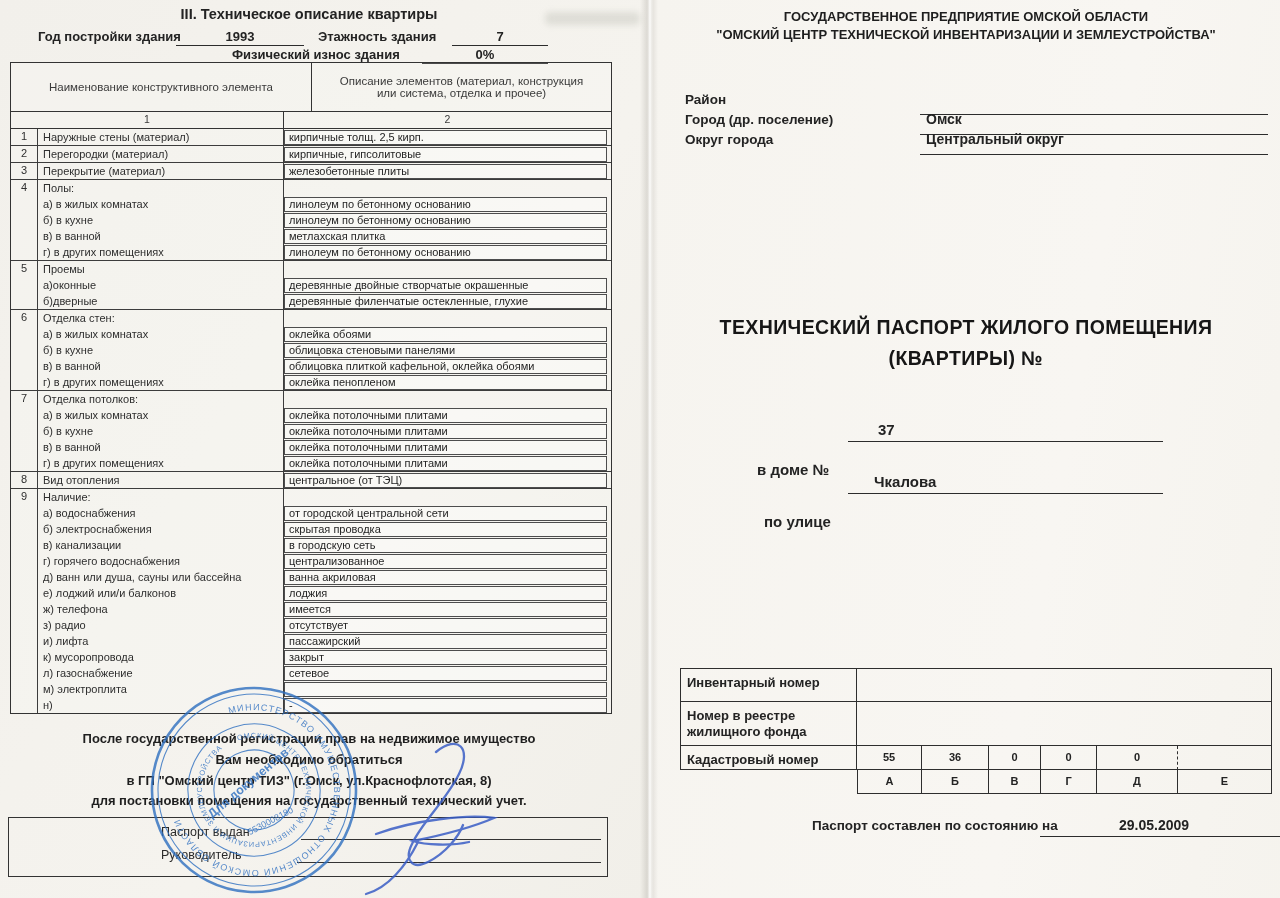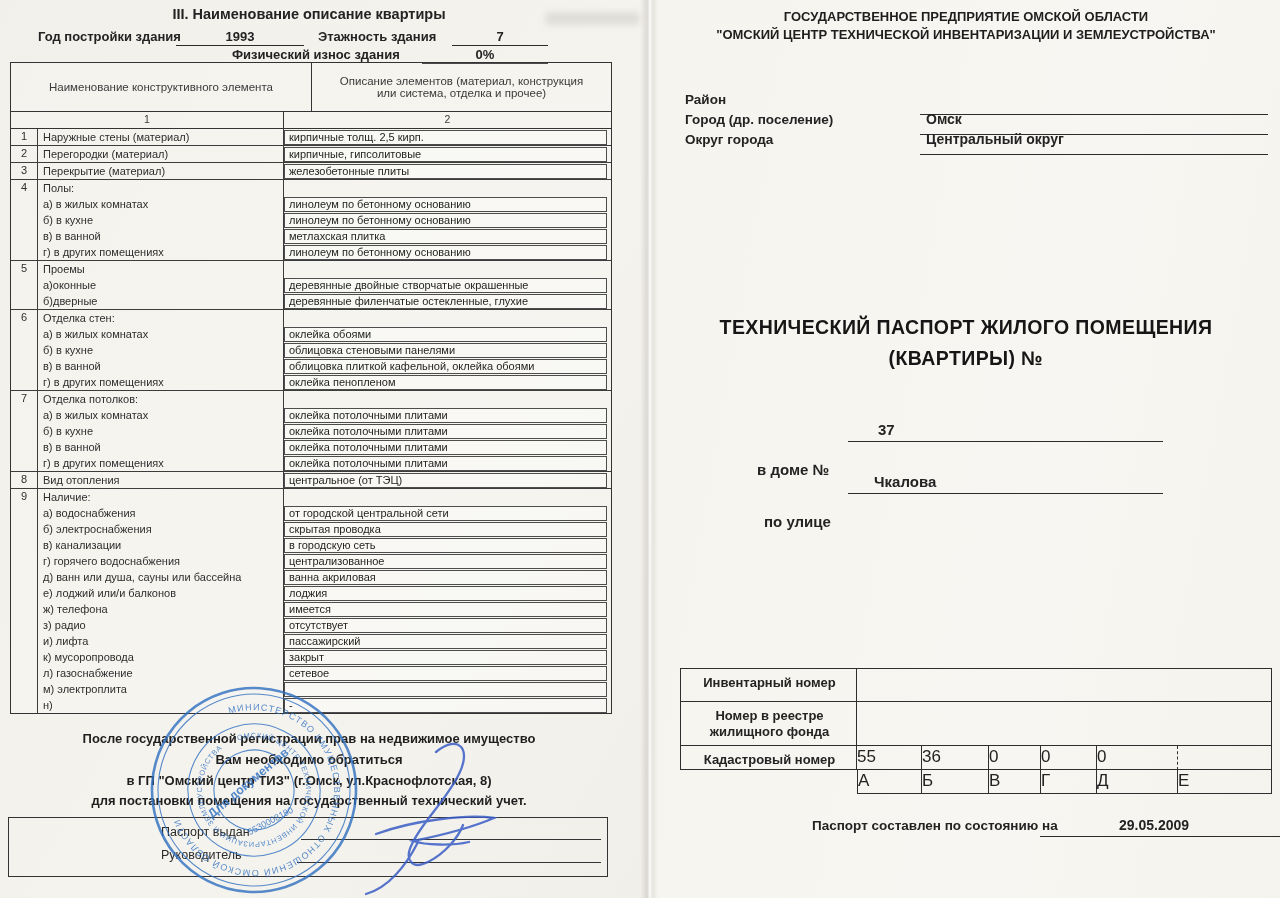--- a/index.html
+++ b/index.html
@@ -59,37 +59,37 @@
   .addr-lbl{position:absolute;font-size:15px;font-weight:bold;white-space:nowrap;margin-top:39px;}
   .addr-line{position:absolute;height:0;border-bottom:1.7px solid #2c2c2c;}
   .addr-val{position:absolute;font-size:15px;font-weight:bold;white-space:nowrap;}
   .registry{position:absolute;left:28px;top:668px;display:grid;
             grid-template-columns:177px 65px 67px 52px 56px 81px 94px;
             grid-template-rows:34px 44px 24px 24px;}
   .registry .c{border-right:1.4px solid #2e2e2e;border-bottom:1.4px solid #2e2e2e;}
   .registry .t{border-top:1.4px solid #2e2e2e;}
   .registry .l{border-left:1.4px solid #2e2e2e;}
   .registry .span6{grid-column:2/8;}
-  .registry .rlab{font-weight:bold;font-size:13px;line-height:16px;padding:6px 4px 0 6px;text-align:center;}
-  .registry .num{font-weight:normal;font-size:17px;line-height:22px;}
+  .registry .rlab{font-weight:bold;font-size:13px;line-height:16px;padding:6px 4px 0 6px;}
+  .registry .num{font-weight:bold;font-size:11px;text-align:center;line-height:22px;}
   .registry .dash{border-right-style:dashed;}
   .registry .ghost{border:none;}
   .date-lbl{position:absolute;left:160px;top:818px;font-size:13.5px;font-weight:bold;white-space:nowrap;}
   .date-line{position:absolute;left:388px;right:12px;top:836px;border-bottom:1.7px solid #2c2c2c;}
   .date-val{position:absolute;left:388px;width:228px;top:817px;text-align:center;font-size:14px;font-weight:bold;}
 </style>
 </head>
 <body>
 
 <div class="scan">
 
   <div class="page left">
     <div class="smudge"></div>
 
-    <div class="lp-title">III. Наименование описание квартиры</div>
+    <div class="lp-title">III. Техническое описание квартиры</div>
 
     <span class="hl" style="left:38px;top:29px">Год постройки здания</span>
     <span class="uline" style="left:176px;top:45px;width:128px"></span>
     <span class="cval" style="left:176px;top:29px;width:128px">1993</span>
 
     <span class="hl" style="left:318px;top:29px">Этажность здания</span>
     <span class="uline" style="left:452px;top:45px;width:96px"></span>
     <span class="cval" style="left:452px;top:29px;width:96px">7</span>
 
     <span class="hl" style="left:232px;top:47px">Физический износ здания</span>

